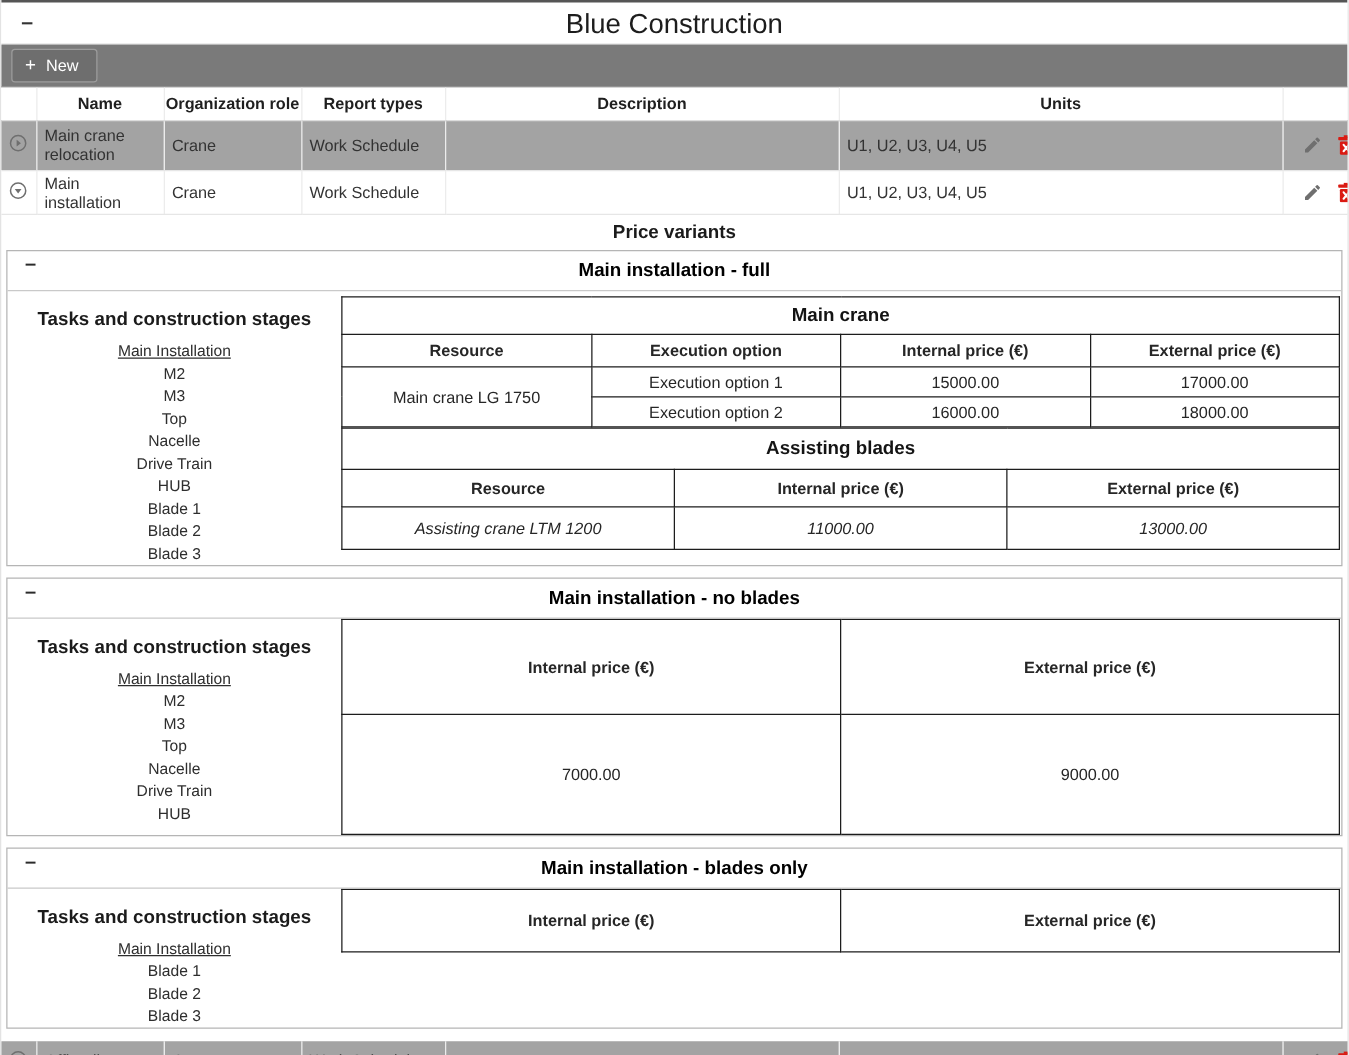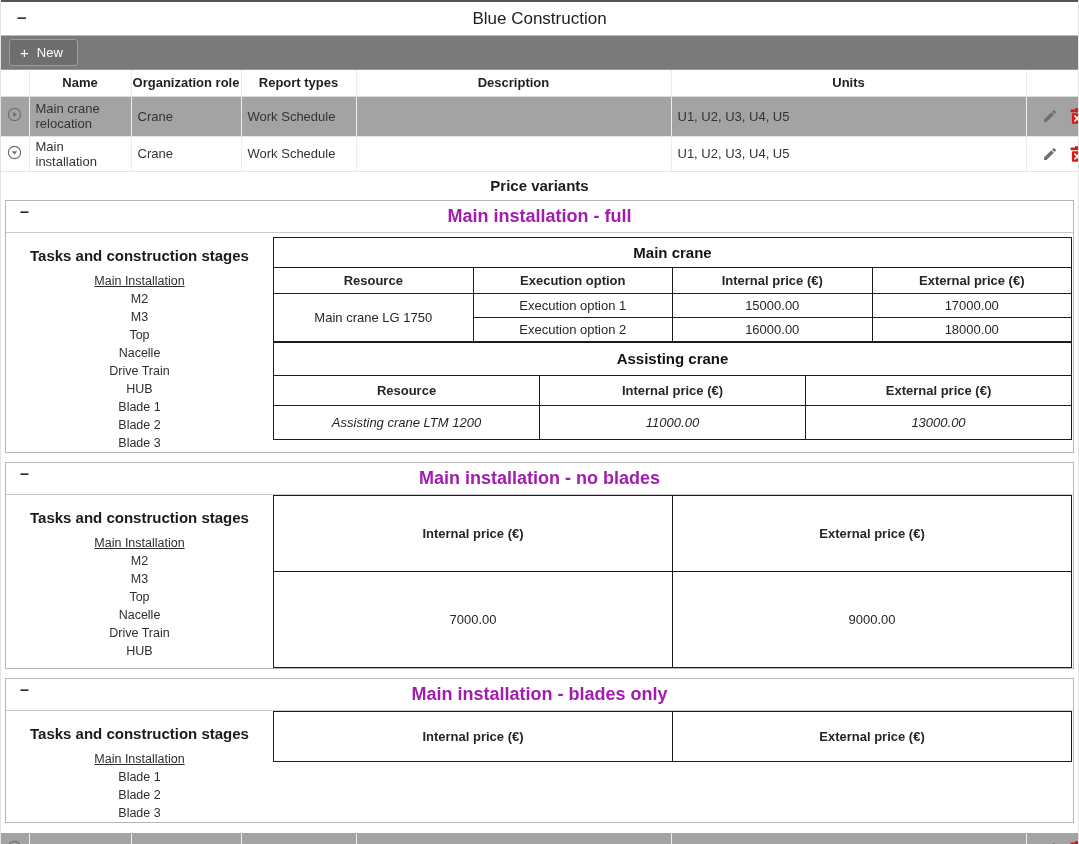--- a/index.html
+++ b/index.html
@@ -13,21 +13,21 @@
   }
   .titlebar{
     height:36px; background:#fff; position:relative;
     border-top:2px solid #555; border-bottom:1px solid #b9b9b9;
     display:flex; align-items:center; justify-content:center;
   }
   .titlebar .collapse{
     position:absolute; left:16px; top:4px;
     font-size:17px; font-weight:bold; color:#333; cursor:pointer; line-height:24px;
   }
-  .titlebar .title{ font-size:17px; color:#1d1d1d; }
+  .titlebar .title{ font-size:22px; color:#1d1d1d; }
   .toolbar{
     height:34px; background:#7a7a7a; display:flex; align-items:center;
     padding-left:8px; border-bottom:1px solid #9a9a9a;
   }
   .new-btn{
     display:inline-flex; align-items:center; gap:8px;
     background:#6e6e6e; color:#fff; border:1px solid #9d9d9d; border-radius:3px;
     font-family:"Liberation Sans", sans-serif; font-size:13px;
     padding:5px 14px 5px 10px; cursor:pointer;
   }
@@ -61,21 +61,21 @@
     margin:0 4px 9px 4px; border:1px solid #b5b5b5; background:#fff;
   }
   .panel.p3{ margin-bottom:10px; }
   .panel-header{
     height:32px; position:relative; display:flex; align-items:center; justify-content:center;
     border-bottom:1px solid #c9c9c9;
   }
   .panel-header .collapse{
     position:absolute; left:14px; top:2px; font-size:16px; font-weight:bold; color:#2b2b2b; cursor:pointer;
   }
-  .panel-title{ font-weight:bold; font-size:18px; color:#a21caf; }
+  .panel-title{ font-weight:bold; font-size:15px; color:#000000; }
   .panel-body{ display:flex; }
   .tasks{ width:267px; padding-top:14px; text-align:center; }
   .tasks-heading{ font-weight:bold; font-size:15px; color:#1b1b1b; margin-bottom:8px; }
   .task{ line-height:18px; font-size:12.5px; color:#2e2e2e; }
   .task.link{ text-decoration:underline; cursor:pointer; }
   .tables{ flex:1; padding:0 1px 0 0; }
   table.tbl{ width:100%; border-collapse:collapse; table-layout:fixed; }
   .tbl th,.tbl td{ border:1px solid #1c1c1c; text-align:center; font-size:13px; color:#262626; }
   .tbl .tbl-title{ font-weight:bold; font-size:15px; color:#141414; }
   .tbl th.colh{ font-weight:bold; }
@@ -235,21 +235,21 @@
         <tr>
           <td>Execution option 2</td>
           <td>16000.00</td>
           <td>18000.00</td>
         </tr>
       </tbody>
         </table>
       <table class="tbl assist-tbl">
         <tbody>
             <tr>
-              <th class="tbl-title" colspan="3">Assisting crane</th>
+              <th class="tbl-title" colspan="3">Assisting blades</th>
             </tr>
         <tr>
           <th class="colh" style="width:33.3%">Resource</th>
           <th class="colh" style="width:33.3%">Internal price (€)</th>
           <th class="colh" style="width:33.4%">External price (€)</th>
         </tr>
         <tr>
           <td>Assisting crane LTM 1200</td>
           <td>11000.00</td>
           <td>13000.00</td>

